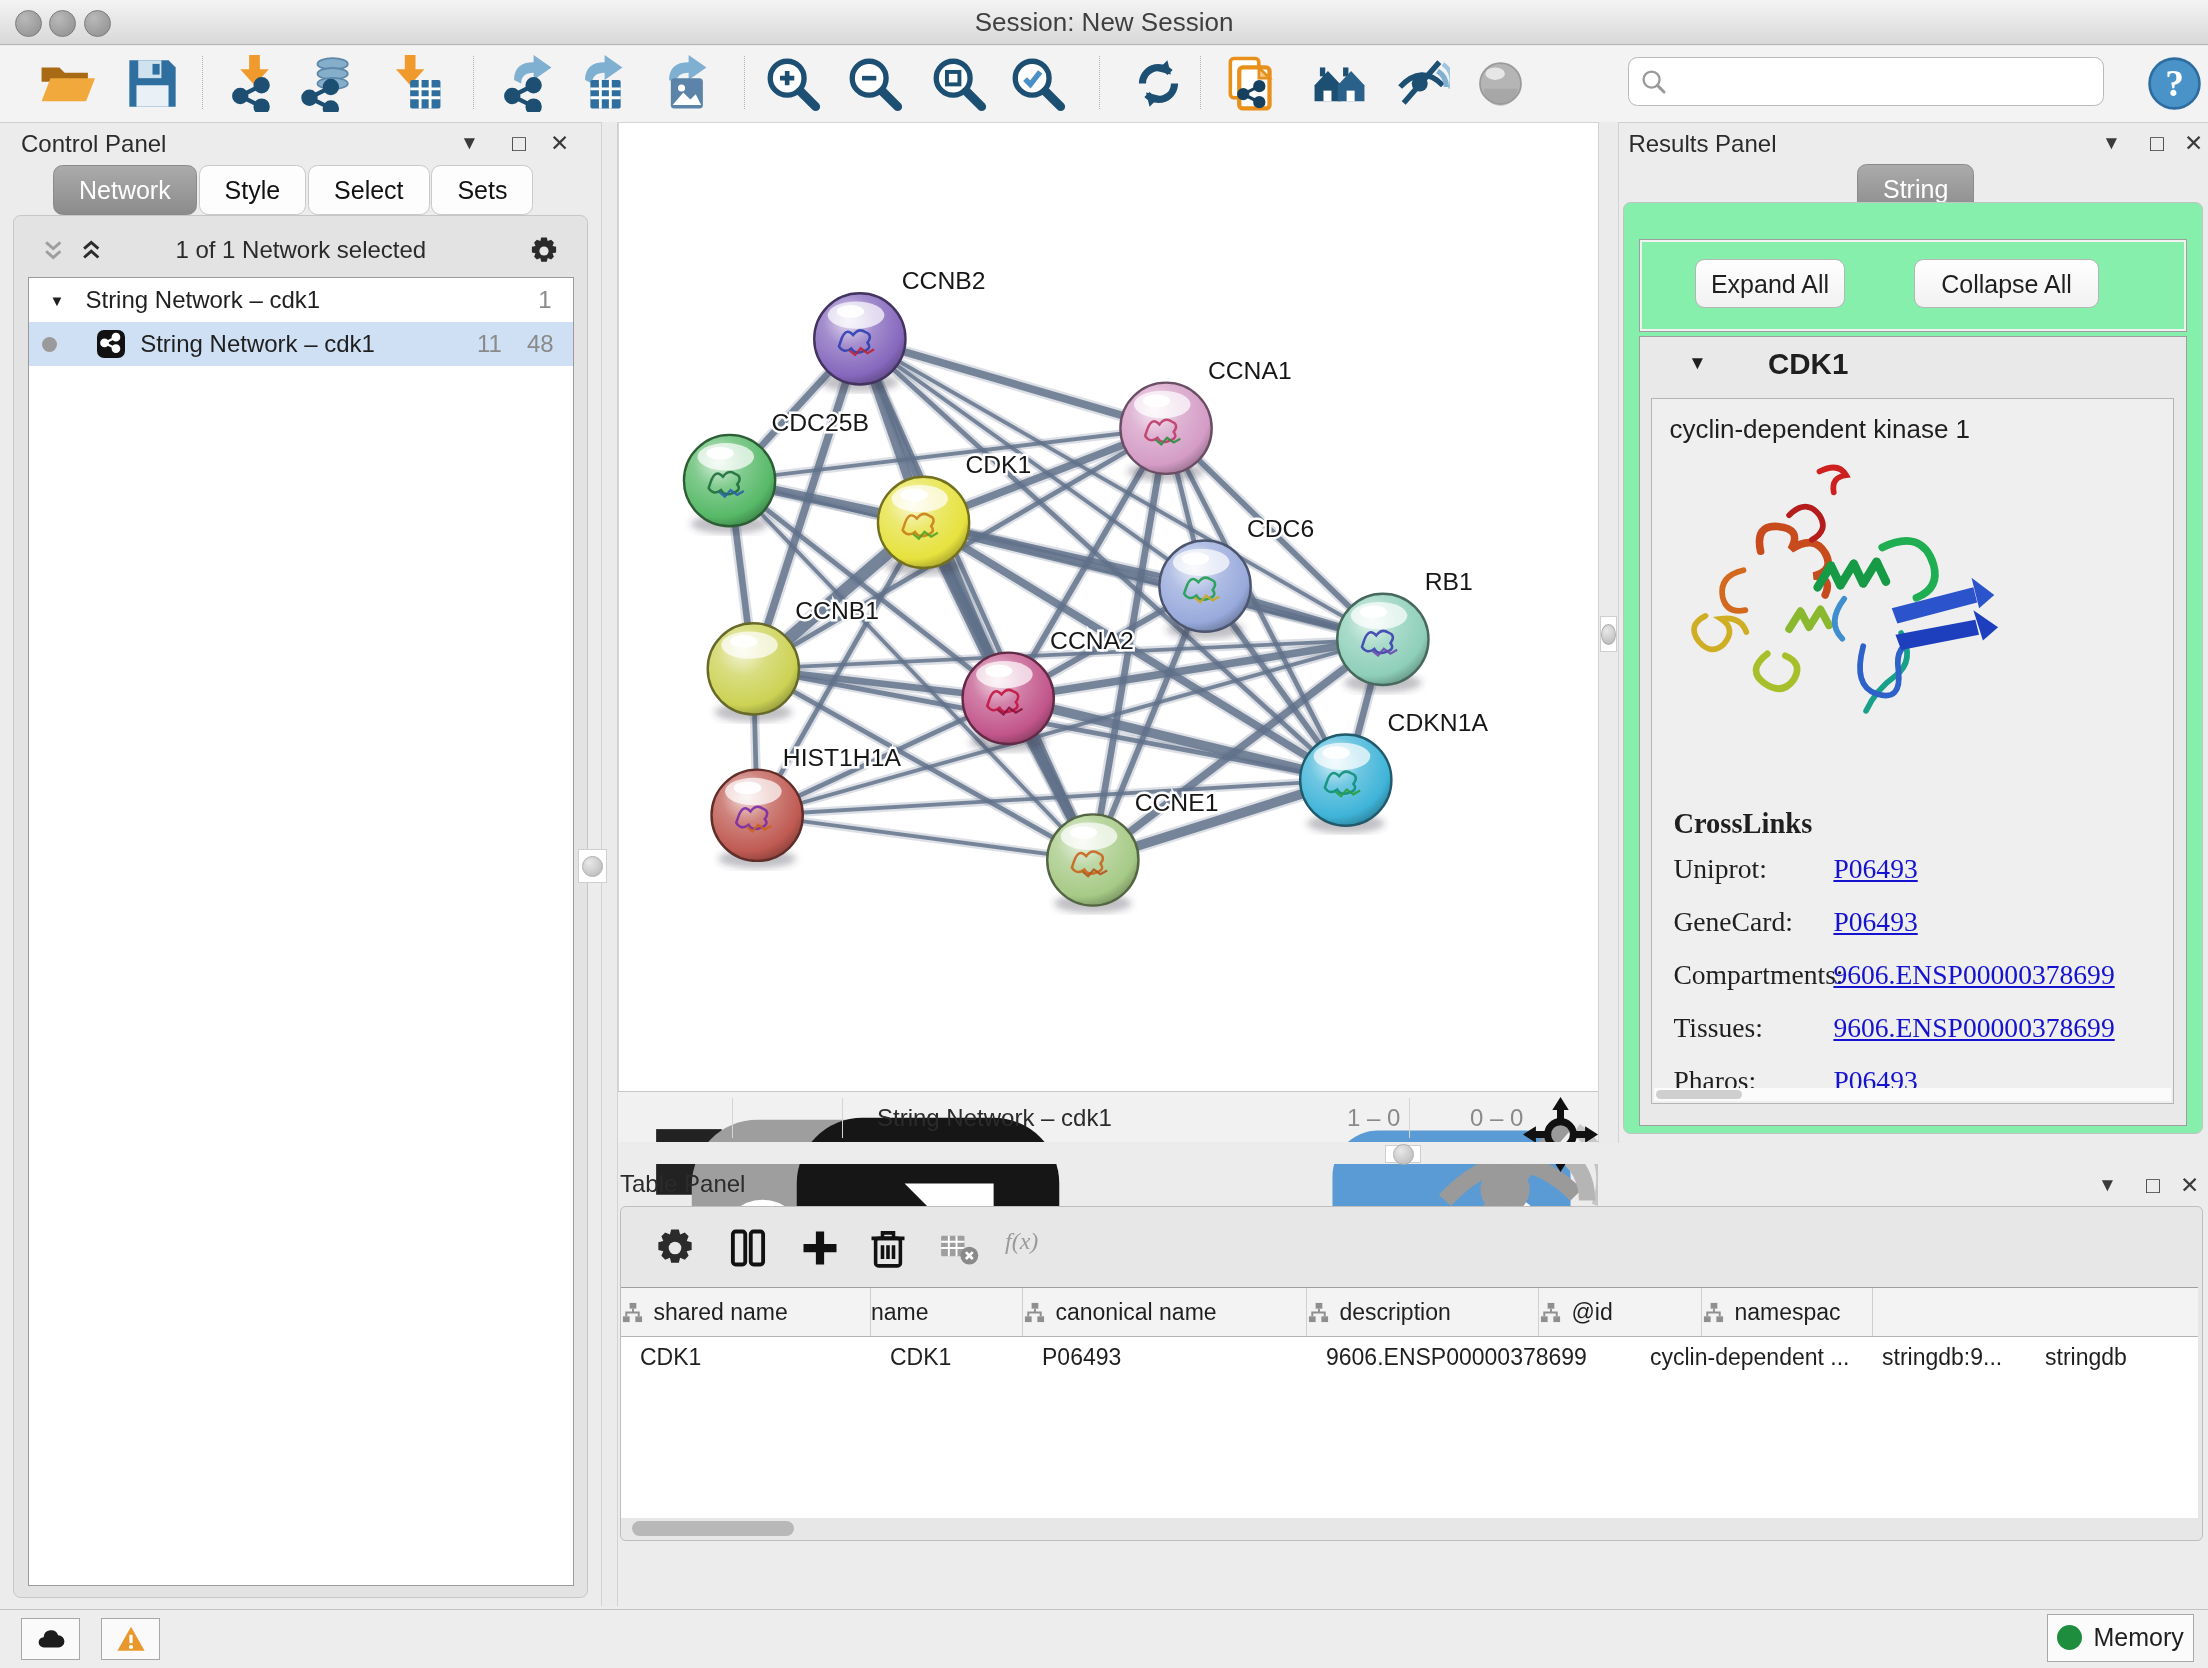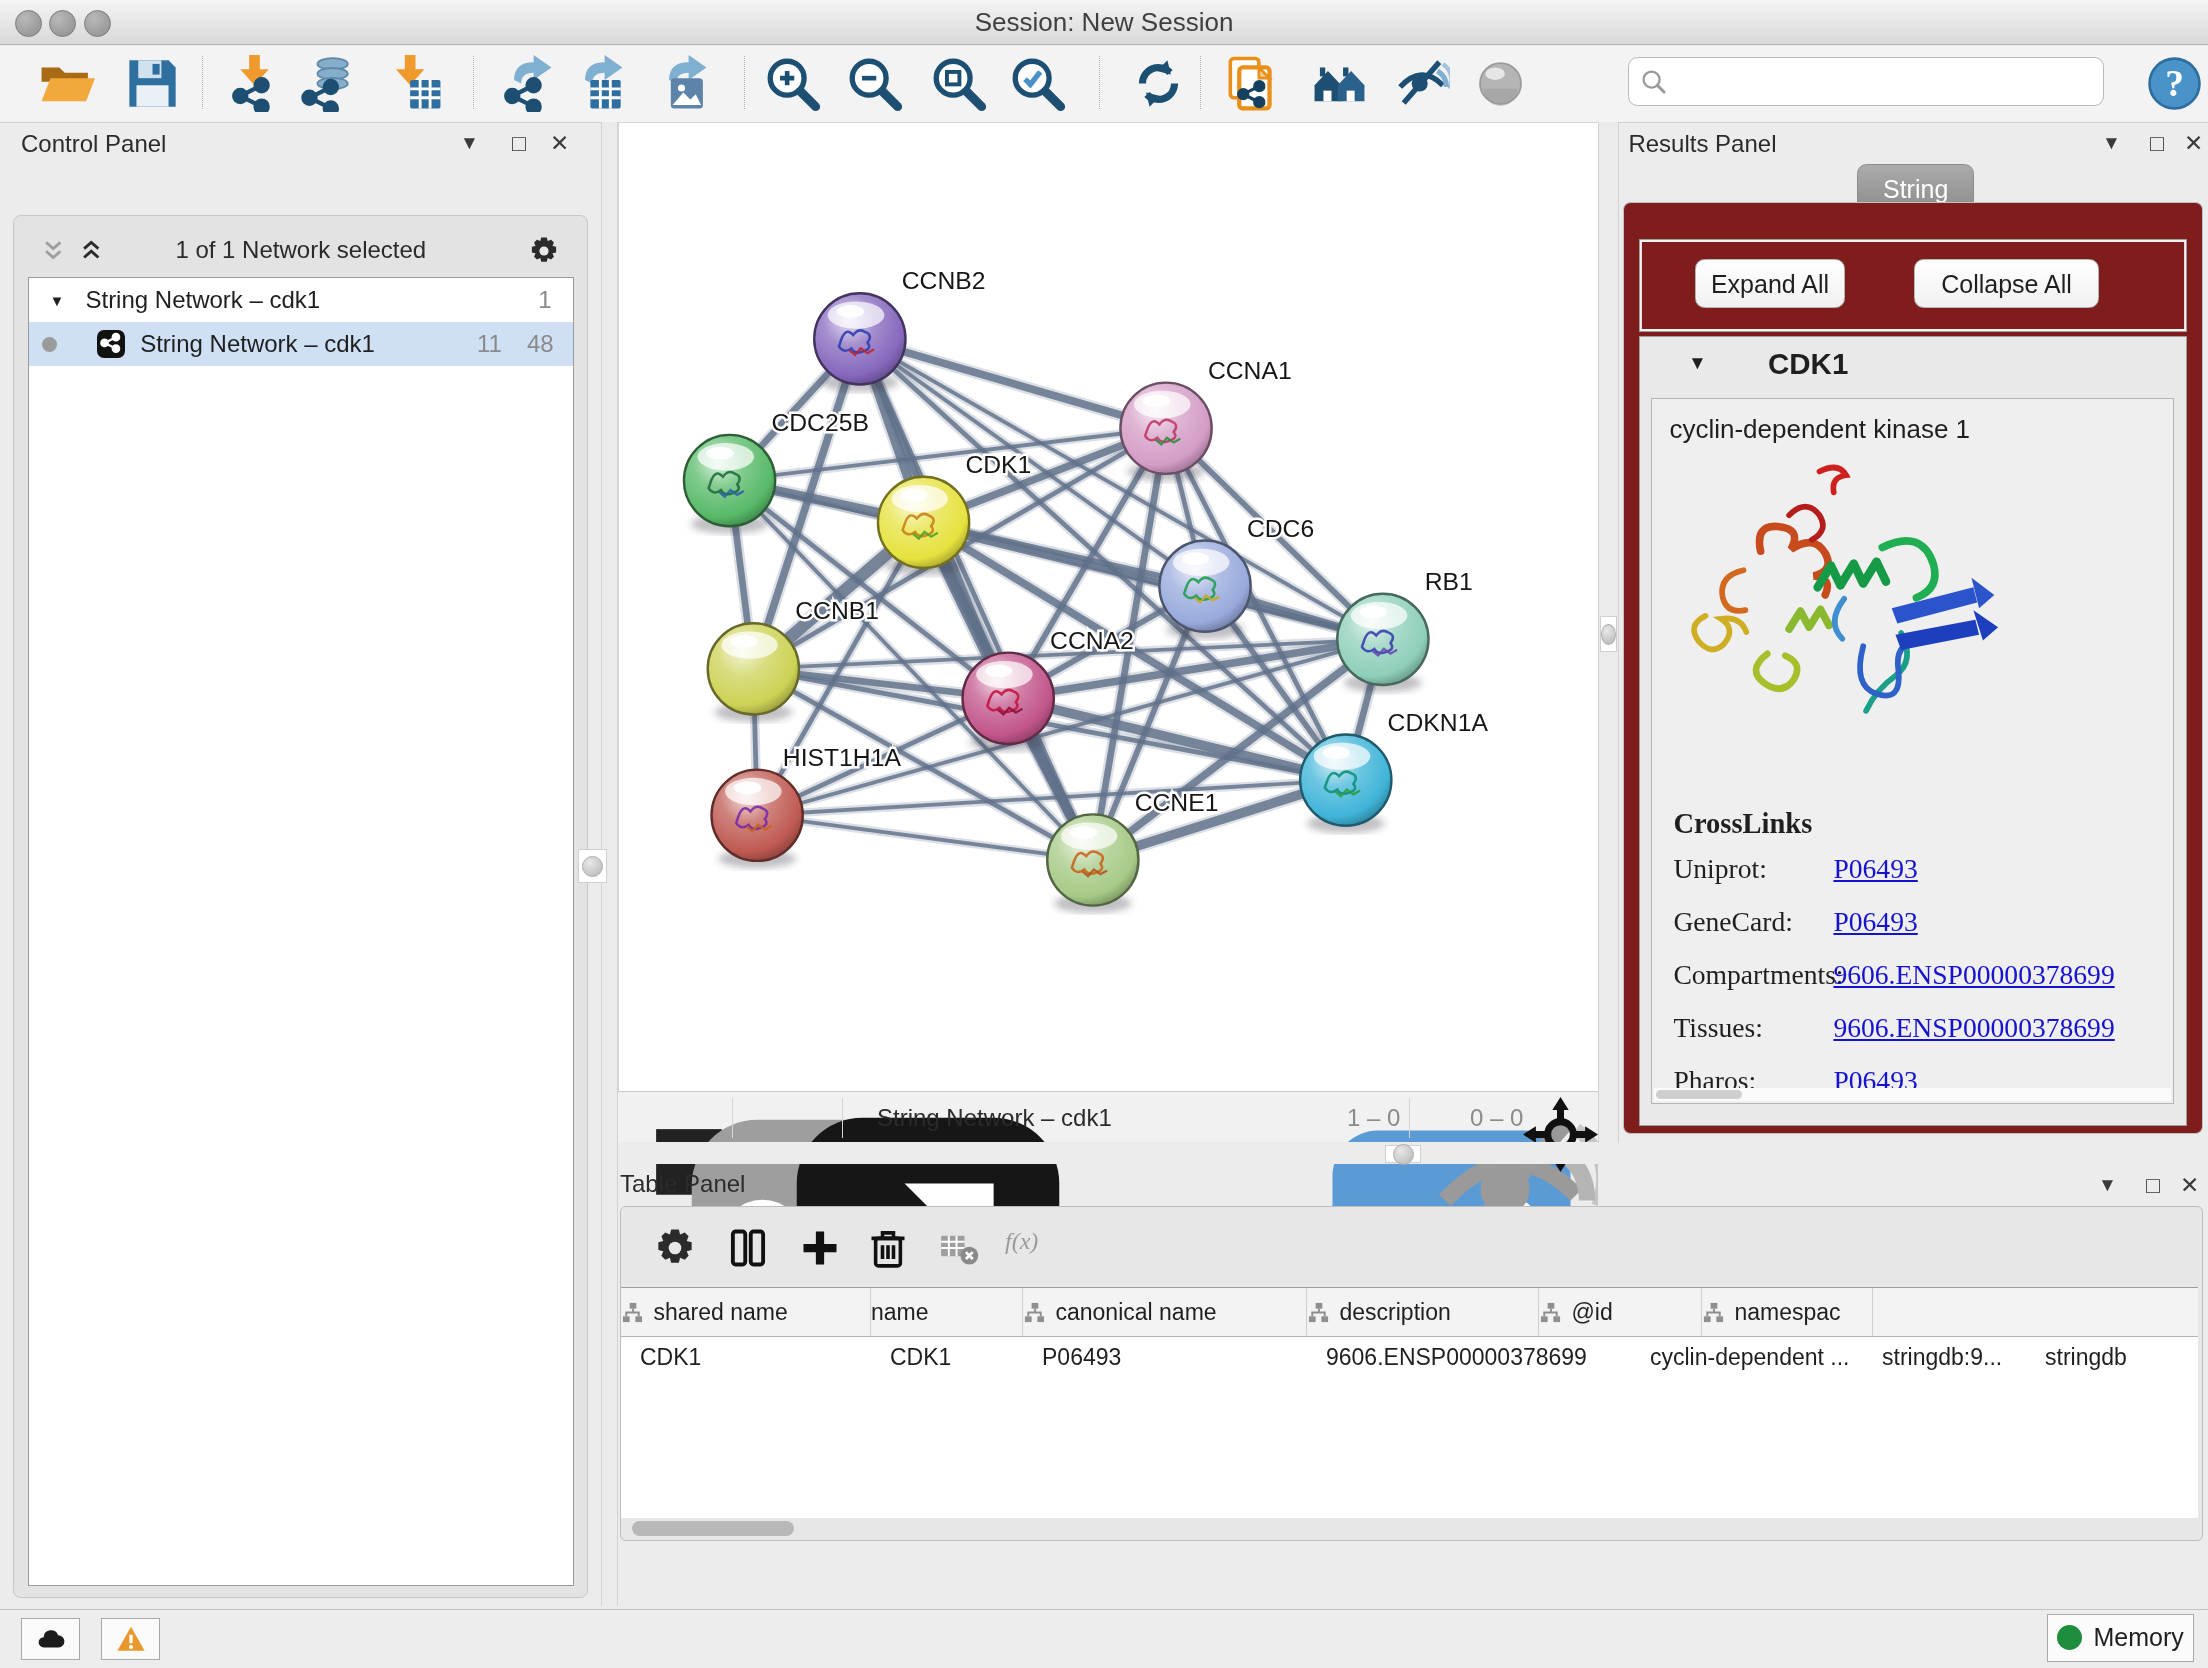--- a/index.html
+++ b/index.html
@@ -54,21 +54,21 @@
   .netview{left:618px;top:122px;width:980px;height:969px;background:#fff;border:1px solid #d5d5d5;}
   .netbar{left:618px;top:1091px;width:980px;height:51px;background:#f1f1f1;border-top:1.9px solid #c9c9c9;}
   .nbi{position:absolute;cursor:pointer;}
   .nbi svg{display:block;}
   .nbar-text{position:absolute;font-size:24px;color:#2b2b2b;line-height:51px;}
   .nbar-gray{color:#8a8a8a;}
   .nsep{position:absolute;top:5.7px;height:40px;border-left:1.9px solid #d5d5d5;}
   
   .rp-header{left:1617px;top:122px;width:592px;height:44px;}
   .rp-tab{left:1857px;top:164px;}
-  .rp-body{left:1623px;top:202px;width:578px;height:930px;background:#7f1d1d;
+  .rp-body{left:1623px;top:202px;width:578px;height:930px;background:#86efac;
       border:1.9px solid #c2c2c2;border-radius:7.6px;}
   .rp-btnbox{position:absolute;left:15px;top:36px;width:546px;height:91px;border:1.9px solid #9e9e9e;
       box-shadow:inset 0 0 0 1.9px #f2f2f2;}
   .btn{position:absolute;height:49px;background:linear-gradient(#ffffff,#f1f1f1);border:1.9px solid #b5b5b5;
       border-radius:9.5px;font-size:25px;text-align:center;line-height:48px;cursor:pointer;box-sizing:border-box;}
   .rp-main{position:absolute;left:15px;top:133px;width:546px;height:788px;border:1.9px solid #9e9e9e;background:#e9e9e9;}
   .rp-protrow{position:absolute;left:0;top:0;width:100%;height:59px;}
   .rp-protname{position:absolute;left:128px;top:9.5px;font-size:29.5px;font-weight:bold;}
   .rp-inner{position:absolute;left:11.4px;top:61px;width:521px;height:704px;border:1px solid #b5b5b5;background:#efefef;}
   .rp-desc{position:absolute;left:17px;top:15px;font-size:26px;}
@@ -303,20 +303,26 @@
         </svg>
       </span>
   </div>
 
   <div class="abs cp-header">
     <span class="cp-title phead-title">Control Panel</span>
     <span class="picon small" style="left:460px">▼</span>
     <span class="picon" style="left:512px">□</span>
     <span class="picon" style="left:550px">✕</span>
   </div>
+  <div class="abs tabs cp-tabs" id="cp-tabs">
+      <div class="tab sel">Network</div>
+      <div class="tab">Style</div>
+      <div class="tab">Select</div>
+      <div class="tab">Sets</div>
+    </div>
   <div class="abs cp-body">
     <div class="cp-selbar">
       <span style="position:absolute;left:25px;top:7.6px;width:28.5px;height:28.5px">
           <svg viewBox="0 0 32 32" style="width:100%;height:100%;display:block">
             <g fill="none" stroke="#9e9e9e" stroke-width="3.2">
               <path d="M8 6l8 7 8-7"></path>
               <path d="M8 16l8 7 8-7"></path>
             </g>
           </svg>
         </span>

